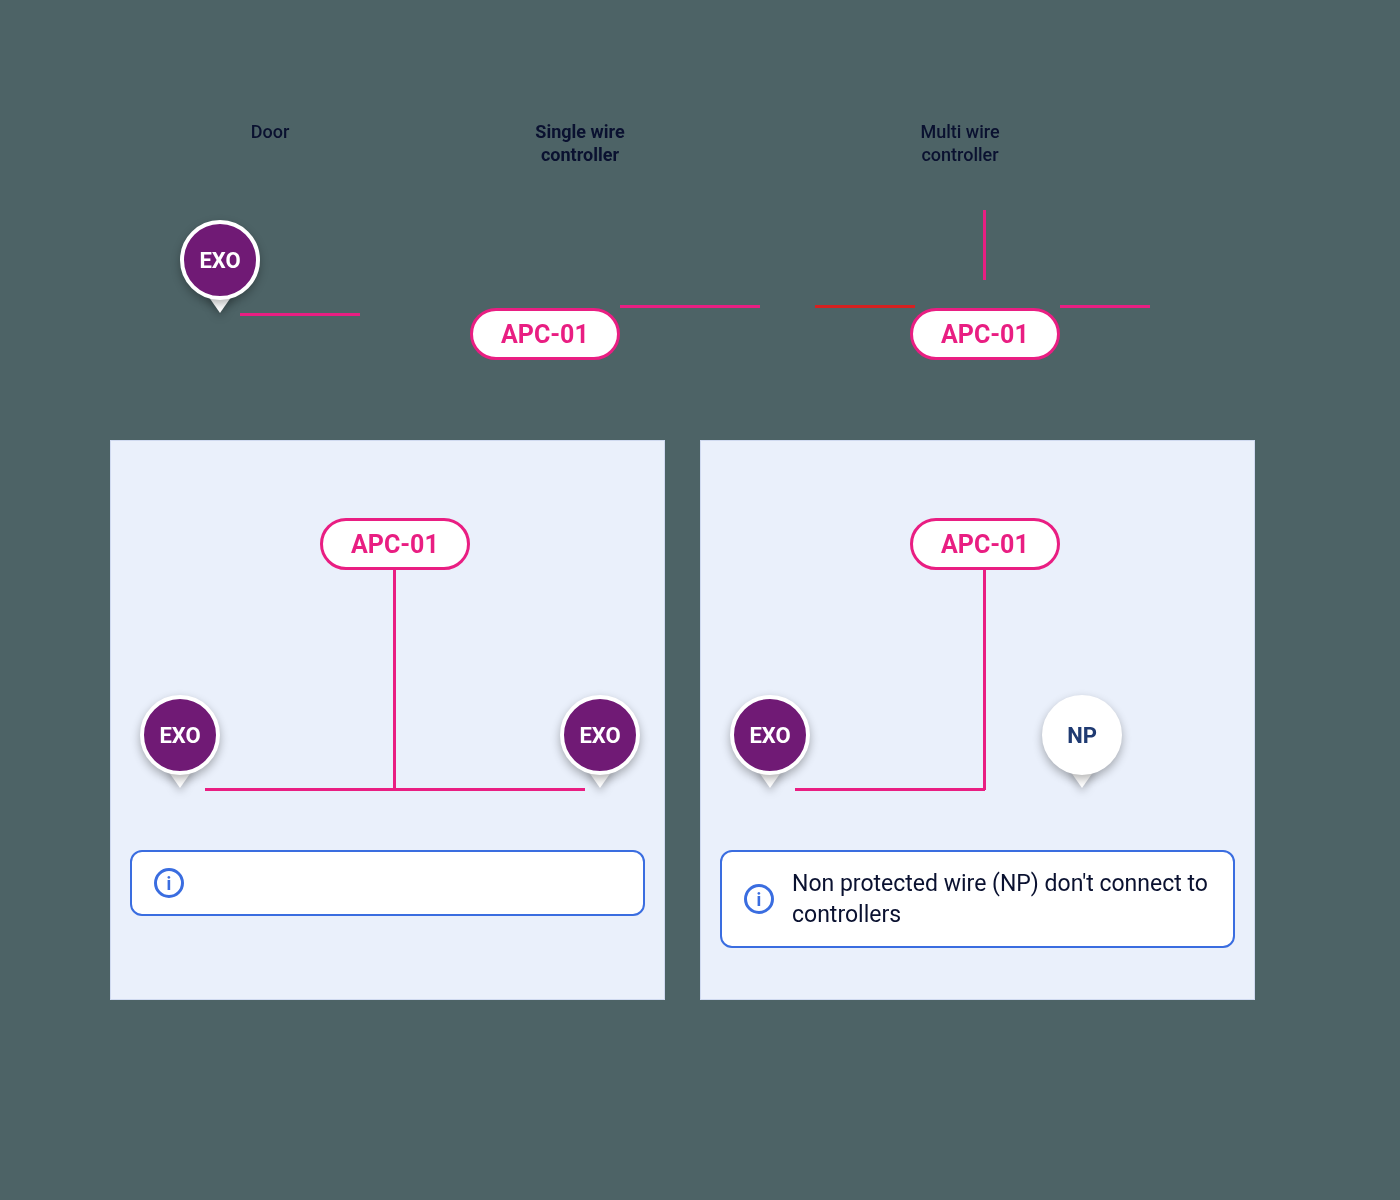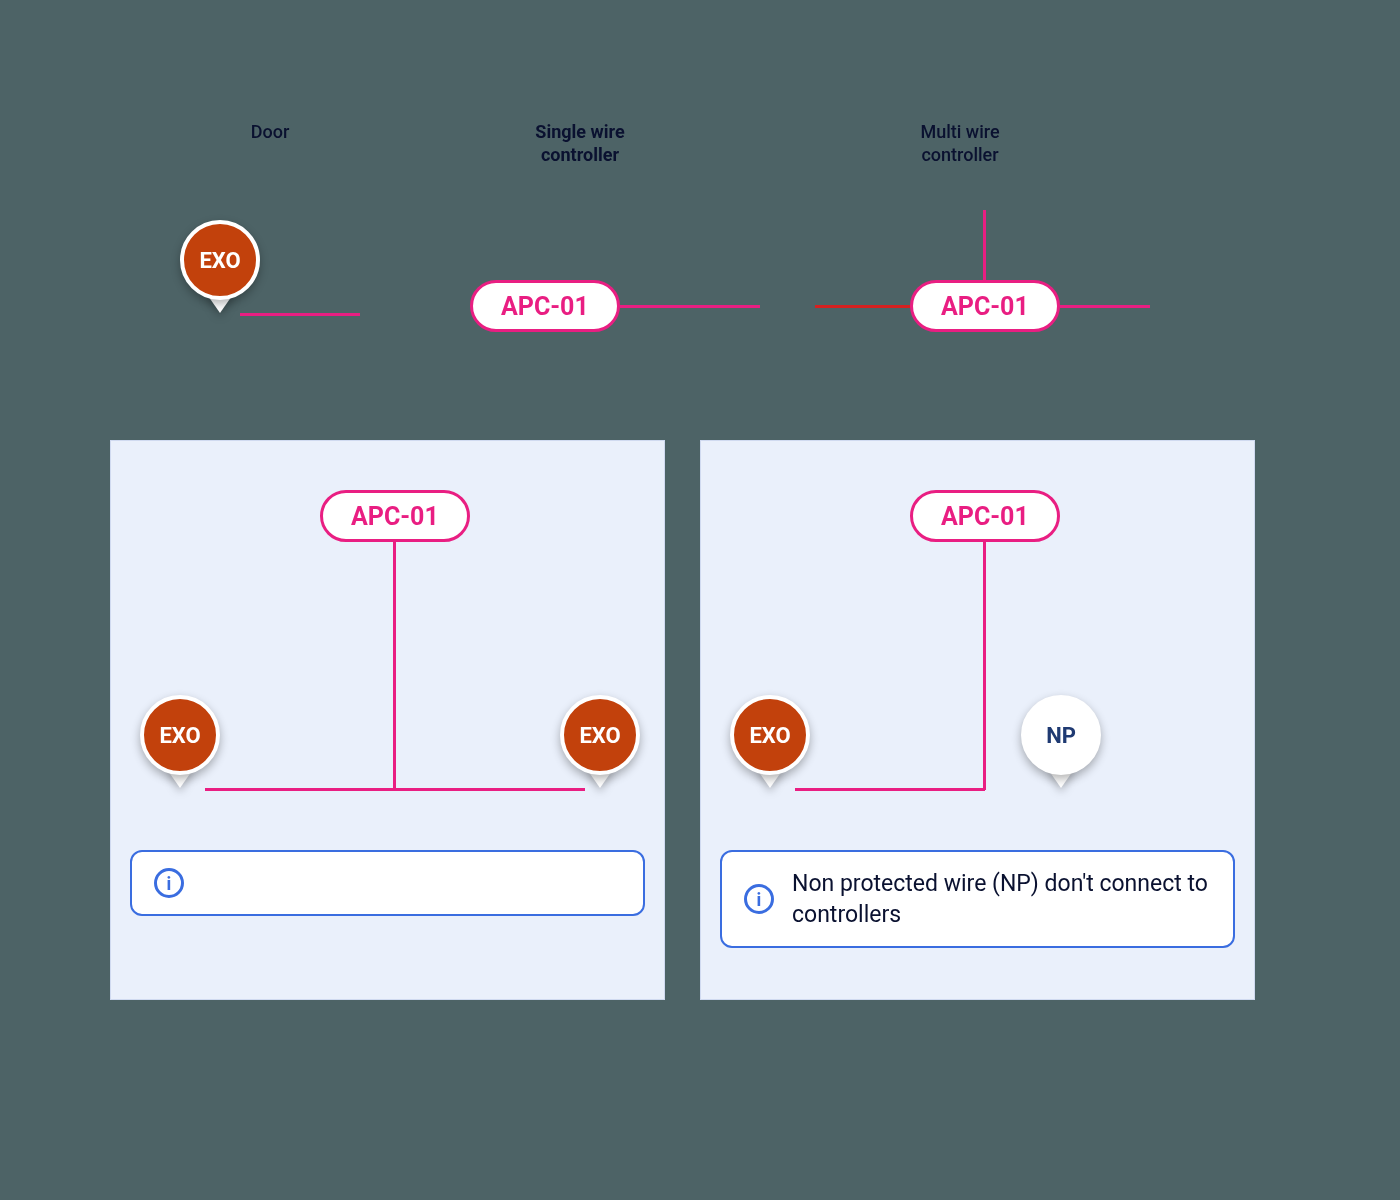--- a/index.html
+++ b/index.html
@@ -23,21 +23,21 @@
   }
 
   .door-pin {
     position: absolute;
     width: 80px;
     height: 95px;
   }
   .door-pin .circle {
     width: 80px; height: 80px;
     border-radius: 50%;
-    background: #c2410c;
+    background: #701a75;
     border: 4px solid #fff;
     display: flex; align-items: center; justify-content: center;
     color: #fff;
     font-weight: 700;
     font-size: 22px;
     box-shadow: 0 4px 10px rgba(0,0,0,0.3);
     position: relative;
     z-index: 2;
   }
   .door-pin.np .circle {
@@ -63,20 +63,21 @@
     height: 52px;
     padding: 0 28px;
     background: #fff;
     border: 3px solid #e91e82;
     border-radius: 26px;
     display: flex; align-items: center; justify-content: center;
     color: #e91e82;
     font-weight: 700;
     font-size: 25px;
     z-index: 3;
+    margin-top: 28px;
   }
 
   .wire {
     position: absolute;
     background: #e91e82;
     z-index: 0;
   }
   .wire.red { background: #d62020; }
   .wire.h { height: 3px; }
   .wire.v { width: 3px; }
@@ -167,21 +168,21 @@
   <div class="controller" style="left:910px; top:490px;">APC-01</div>
 
   <div class="wire v" style="left:983px; top:540px; height:250px;"></div>
   <div class="wire h" style="left:795px; top:788px; width:190px;"></div>
 
   <div class="door-pin" style="left:730px; top:695px;">
     <div class="circle">EXO</div>
     <div class="tail"></div>
   </div>
 
-  <div class="door-pin np" style="left:1021px; top:695px;">
+  <div class="door-pin np" style="left:1042px; top:695px;">
     <div class="circle">NP</div>
     <div class="tail"></div>
   </div>
 
   <div class="info-box" style="left:720px; top:850px; width:515px;">
     <div class="info-icon">i</div>
     <div class="info-text">Non protected wire (NP) don't connect to controllers</div>
   </div>
 
 </div>

